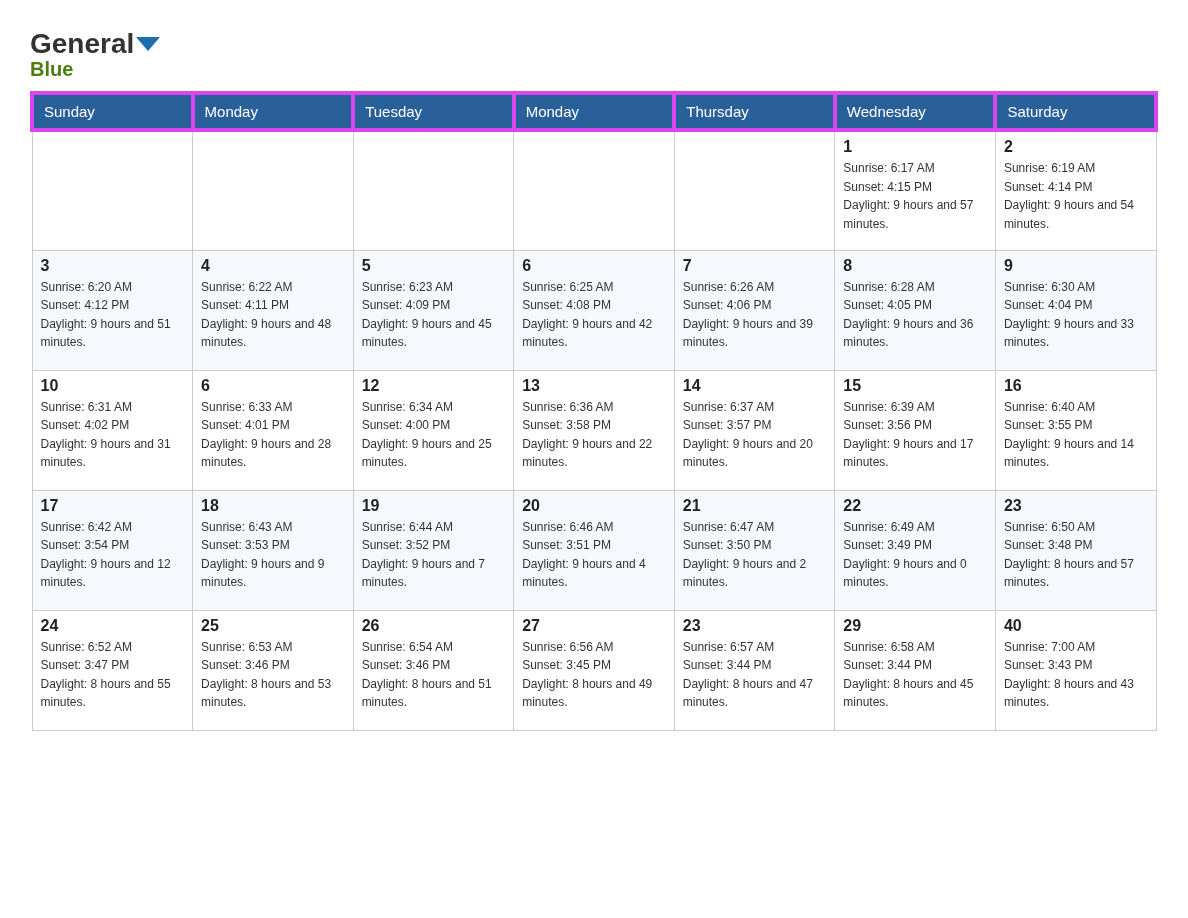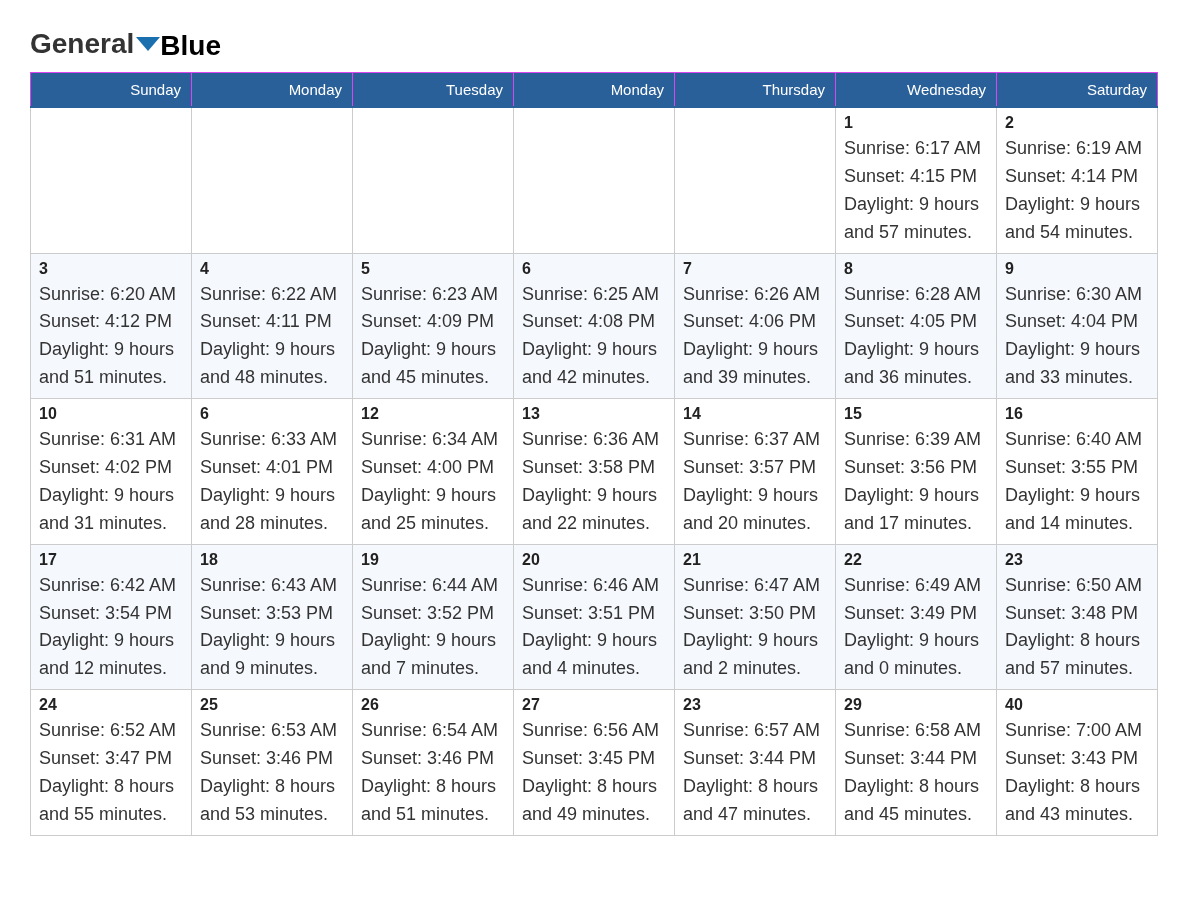--- a/index.html
+++ b/index.html
@@ -11,20 +11,21 @@
       min-height: 918px;
     }
     .header-area {
       display: flex;
       justify-content: space-between;
       align-items: flex-start;
       margin-bottom: 10px;
     }
     .logo {
       display: flex;
+      flex-direction: column;
       align-items: flex-start;
       margin-top: 10px;
     }
     .logo-text {
       font-size: 28px;
       font-weight: bold;
       color: #333;
       line-height: 1;
     }
     .logo-triangle {
@@ -35,22 +36,22 @@
       border-top: 14px solid #1a6faf;
       display: inline-block;
       margin-left: 2px;
       vertical-align: middle;
     }
     .logo-line {
       display: flex;
       align-items: center;
     }
     .logo-blue-text {
-      color: #000000;
-      font-size: 28px;
+      color: #4d7c0f;
+      font-size: 20px;
       font-weight: bold;
     }
     .title-area {
       text-align: right;
     }
     .month-title {
       font-size: 52px;
       font-weight: bold;
       color: #222;
       line-height: 1.1;
@@ -64,43 +65,43 @@
       width: 100%;
       border-collapse: collapse;
       margin-top: 8px;
     }
     .calendar th {
       background-color: #2a6099;
       color: #fff;
       font-size: 15px;
       font-weight: normal;
       padding: 8px 10px;
-      text-align: right;
-      border: 1px solid #d946ef;
+      text-align: left;
+      border: 4px solid #d946ef;
     }
     .calendar td {
       border: 1px solid #ccc;
       vertical-align: top;
       padding: 6px 8px;
       width: 14.28%;
       min-height: 100px;
       height: 120px;
     }
     .calendar tr:first-child td {
       border-top: 2px solid #2a6099;
     }
     .day-number {
       font-size: 16px;
       font-weight: bold;
       color: #222;
       display: block;
       margin-bottom: 3px;
     }
     .day-info {
-      font-size: 18px;
+      font-size: 12px;
       color: #333;
       line-height: 1.55;
     }
     .empty-cell {
       background: #f9f9f9;
     }
     
     .calendar tbody tr:nth-child(even) td {
       background-color: #f5f8fc;
     }

